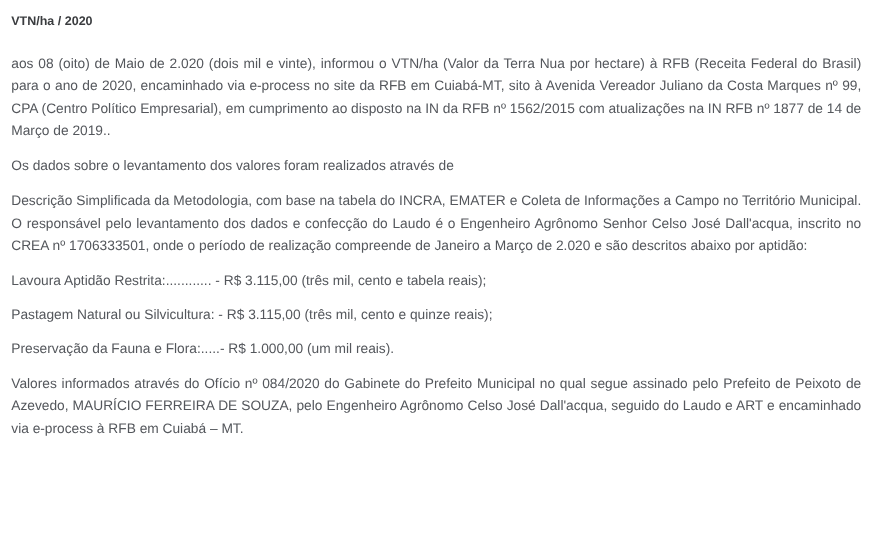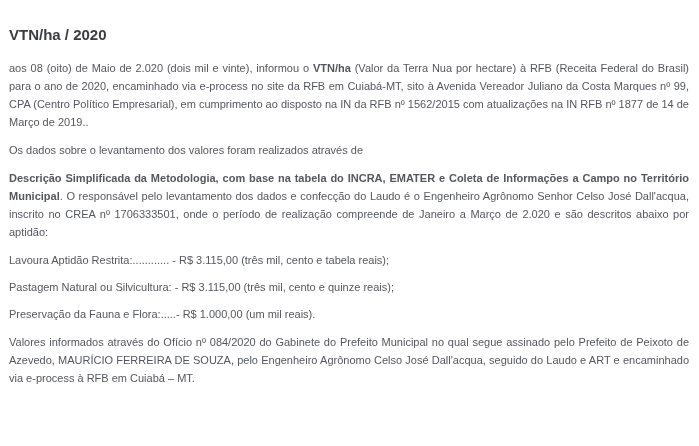--- a/index.html
+++ b/index.html
@@ -16,34 +16,34 @@
   .doc {
     box-sizing: border-box;
     width: 699px;
     height: 446px;
     padding: 6px 10px 6px 9px;
     color: #54575c;
     font-size: 11px;
     line-height: 18px;
   }
   .doc-title {
-    font-size: 15px;
+    font-size: 10px;
     font-weight: bold;
     color: #3a3c3f;
-    margin: 20px 0 15px 0;
+    margin: 3px 0 15px 0;
     line-height: 18px;
   }
   p {
     margin: 0 0 10px 0;
   }
   .justified {
     text-align: justify;
   }
   .bold {
-    font-weight: bold;
+    font-weight: normal;
   }
   ul.value-list {
     list-style: none;
     margin: 0 0 10px 0;
     padding: 0;
   }
   ul.value-list li {
     margin: 0 0 9px 0;
     white-space: nowrap;
   }

